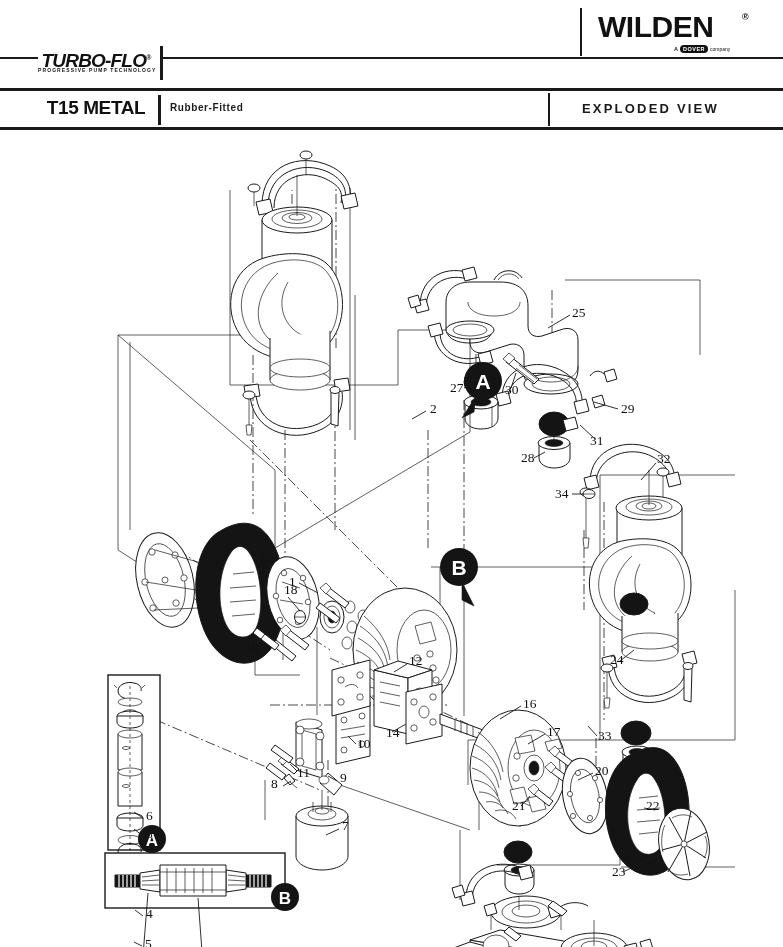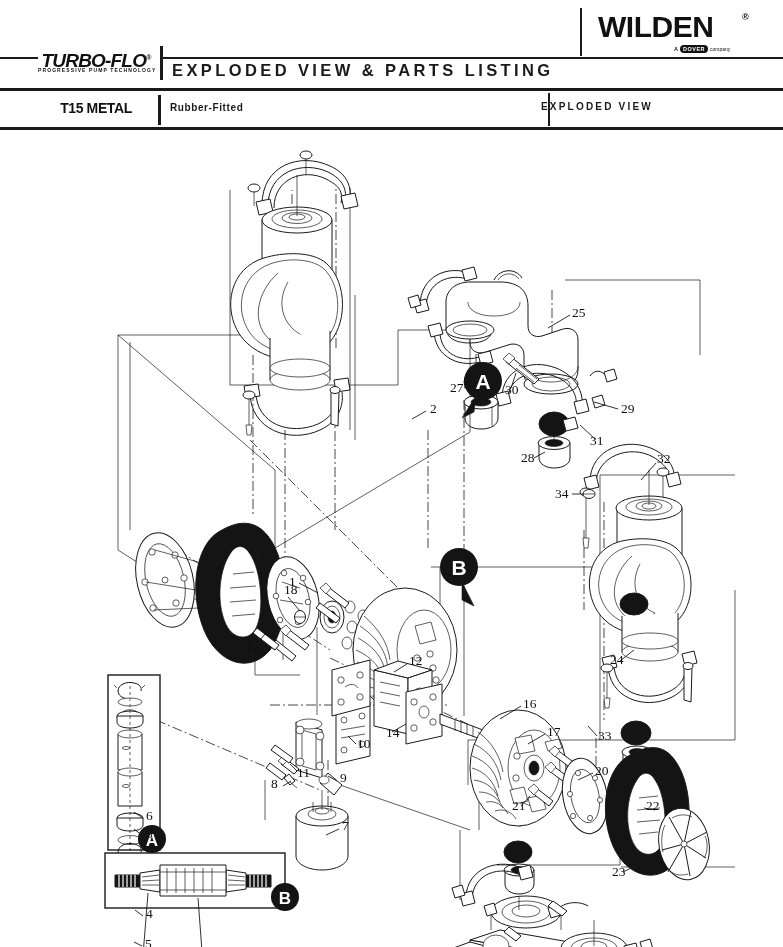--- a/index.html
+++ b/index.html
@@ -72,31 +72,31 @@
     font-size:16.5px;font-weight:bold;letter-spacing:3.4px;color:#1a1a1a;
     white-space:nowrap;
   }
 
   .model-box{
     position:absolute;left:38px;top:95px;width:120px;height:30px;
     background:#fff;border-right:3px solid #1a1a1a;
   }
   .model-word{
     position:absolute;left:2px;top:0px;width:112px;text-align:center;
-    font-weight:bold;font-size:14px;letter-spacing:-0.4px;color:#111;
+    font-weight:bold;font-size:19px;letter-spacing:-0.4px;color:#111;
     line-height:26px;
   }
   .sub-title{
     position:absolute;left:170px;top:102px;
     font-size:10px;font-weight:bold;letter-spacing:0.6px;color:#1a1a1a;
   }
   .vdiv-mid{position:absolute;left:548px;top:93px;width:2px;height:33px;background:#1a1a1a;}
   .hdr-right{
-    position:absolute;left:541px;top:101px;
-    font-size:10px;font-weight:bold;letter-spacing:2.2px;color:#1a1a1a;
+    position:absolute;left:582px;top:101px;
+    font-size:13px;font-weight:bold;letter-spacing:2.2px;color:#1a1a1a;
     white-space:nowrap;
   }
 
   
   #art{position:absolute;left:0;top:130px;width:783px;height:817px;}
   svg{display:block;}
   .ln{fill:none;stroke:#1a1a1a;stroke-width:1;}
   .ln-t{fill:none;stroke:#1a1a1a;stroke-width:0.7;}
   .ln-h{fill:none;stroke:#1a1a1a;stroke-width:1.4;}
   .fw{fill:#ffffff;stroke:#1a1a1a;stroke-width:1;}
@@ -130,21 +130,20 @@
 
     <div class="rule1"></div>
 
     <div class="turbo-box">
       <div class="turbo-word">
         <span>TURBO-FLO</span><span class="turbo-reg">®</span>
       </div>
       <div class="turbo-tag">PROGRESSIVE PUMP TECHNOLOGY</div>
     </div>
 
-    <div class="hdr-title">EXPLODED VIEW &amp; PARTS LISTING</div>
 
     <div class="rule2"></div>
 
     <div class="model-box">
       <div class="model-word">T15 METAL</div>
     </div>
 
     <div class="sub-title">Rubber-Fitted</div>
     <div class="vdiv-mid"></div>
     <div class="hdr-right">EXPLODED VIEW</div>

